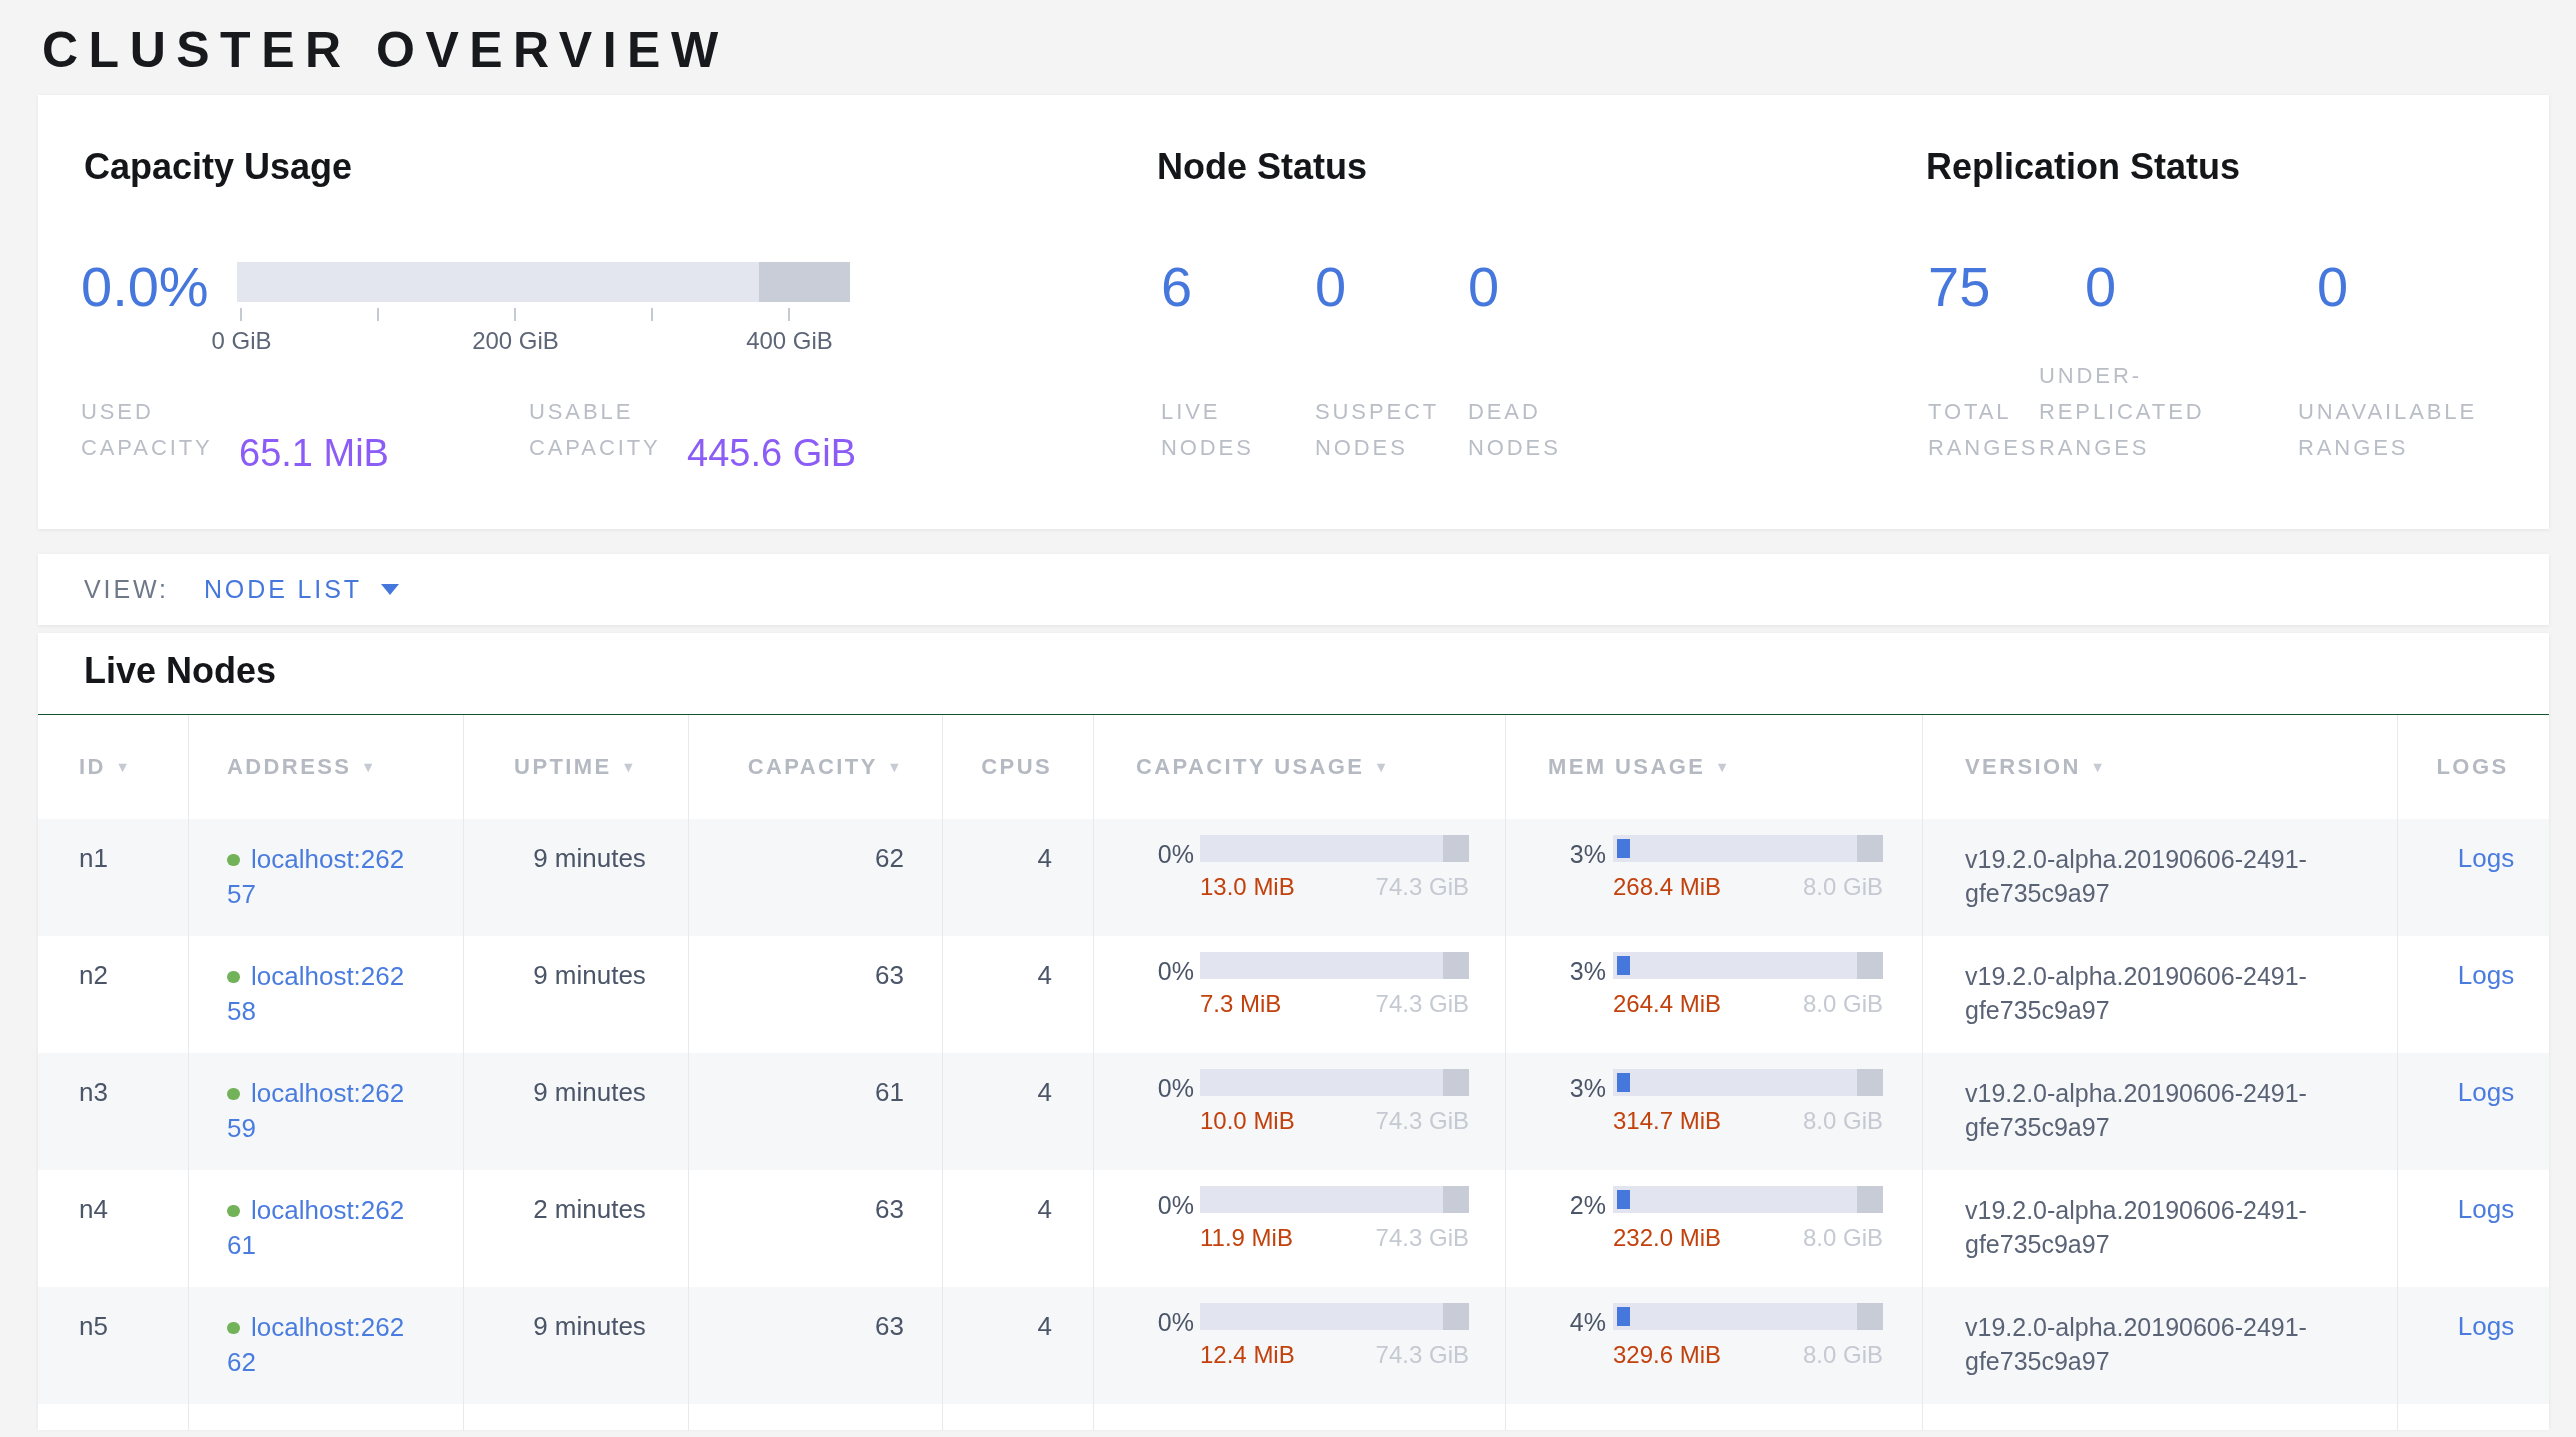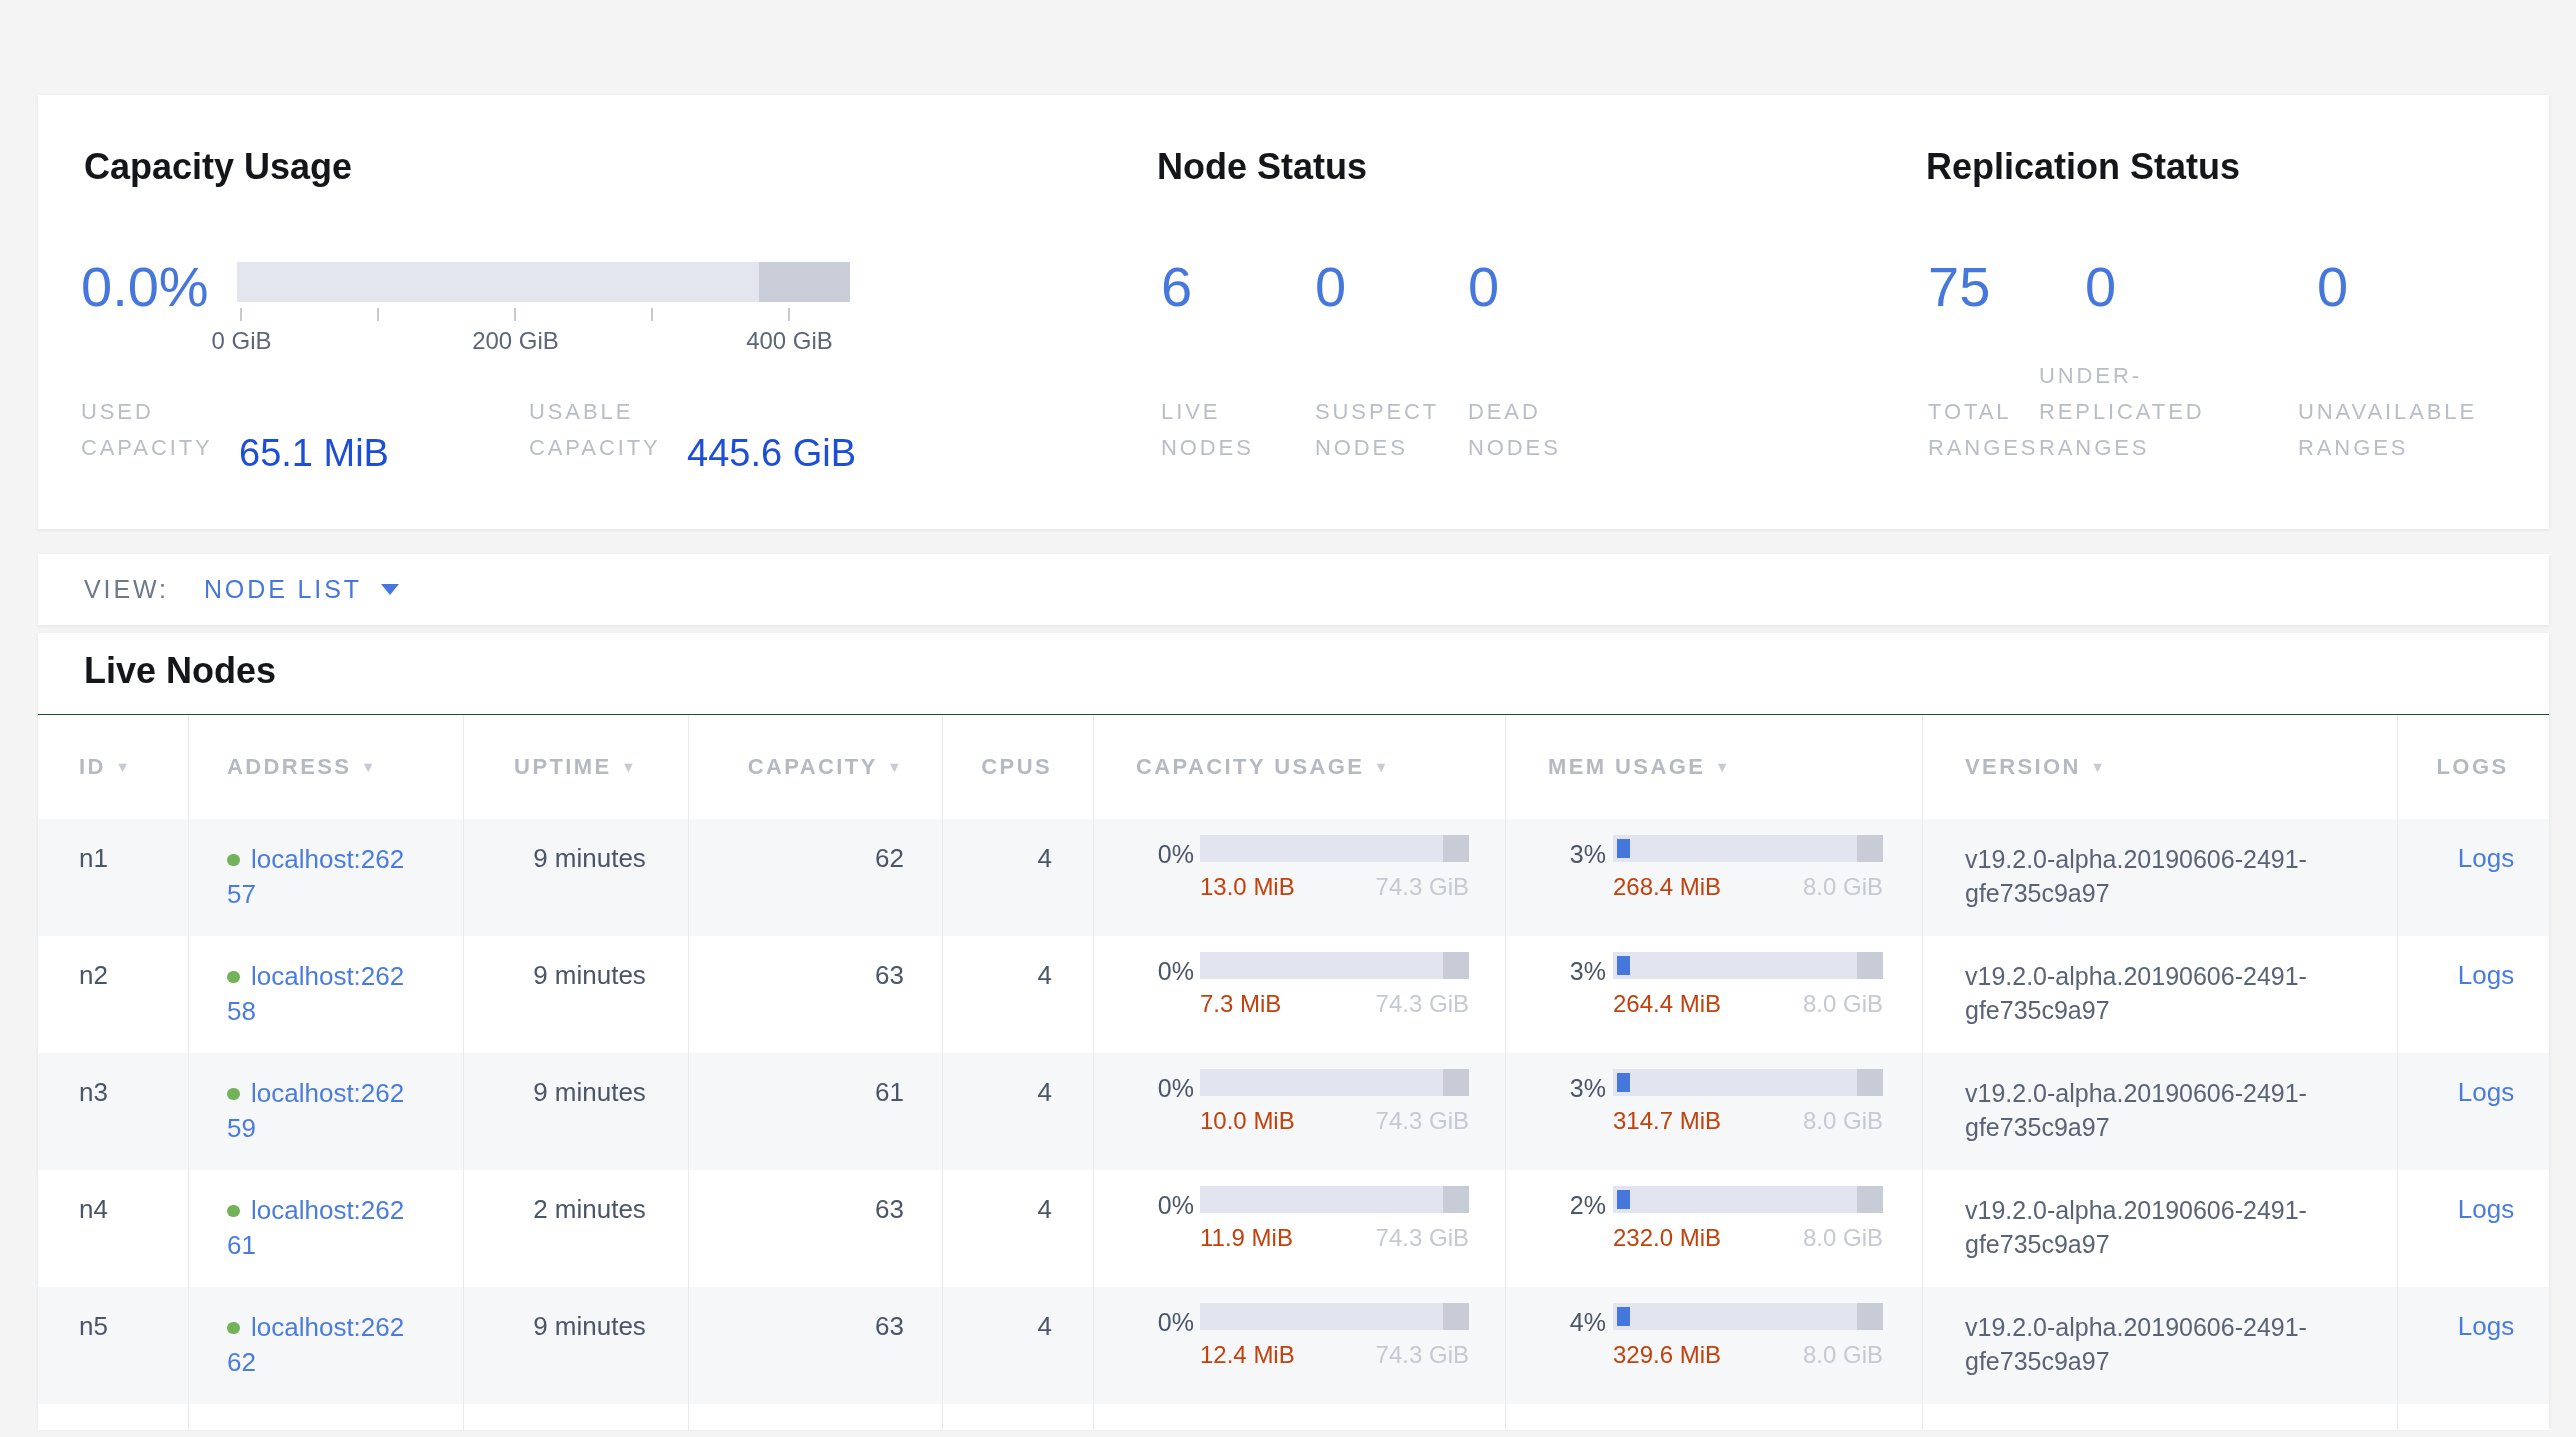--- a/index.html
+++ b/index.html
@@ -17,21 +17,21 @@
 
   .big-num { position:absolute; font-size:56px; font-weight:500; color:#4677dc; }
 
   
   .gauge-bar { position:absolute; left:199px; top:167px; width:613px; height:40px; background:#e3e6ef; }
   .gauge-remainder { position:absolute; right:0; top:0; width:91px; height:100%; background:#c9cdd7; }
   .tick { position:absolute; top:213px; width:1.9px; height:13.4px; background:#c5c9d2; }
   .tick-label { position:absolute; top:232px; width:153px; text-align:center; font-size:24px; color:#5d6677; }
 
   .stat-label { position:absolute; font-size:22px; letter-spacing:2.9px; color:#b9bdc6; line-height:36px; }
-  .stat-value { position:absolute; font-size:38px; font-weight:500; color:#1d4ed8; }
+  .stat-value { position:absolute; font-size:38px; font-weight:500; color:#8b5cf6; }
 
   
   .view-label { font-size:25px; letter-spacing:2.9px; color:#6f7889; }
   .view-selected { font-size:25px; letter-spacing:2.9px; color:#4677dc; font-weight:500; margin-left:35px; cursor:pointer; display:flex; align-items:center; }
   .caret-down { display:inline-block; width:0; height:0; border-left:9.6px solid transparent; border-right:9.6px solid transparent; border-top:11.5px solid #4677dc; margin-left:19px; }
 
   
   .tbl-heading { position:absolute; left:46px; top:17px; font-size:36px; font-weight:700; color:#14161a; }
   .tbl { position:absolute; left:0; top:81px; width:2511px; border-top:1px solid #14532d; }
   .thead { display:flex; height:104px; }
@@ -72,20 +72,21 @@
 
   .td.c-ver { padding:23px 0 0 42px; font-size:25px; line-height:34px; color:#5a6376; }
   .ver-wrap { width:433px; }
   .td.c-logs { padding-top:24px; text-align:center; }
 </style>
 </head>
 <body>
 
 <div class="page">
 
+  <div class="page-title">CLUSTER OVERVIEW</div>
 
   <div class="card summary-card">
 
     <div class="sec-heading" style="left:46px; top:51px;">Capacity Usage</div>
     <div class="big-num" style="left:43px; top:159px;">0.0%</div>
     <div class="gauge-bar">
       <div class="gauge-remainder"></div>
     </div>
     <div class="tick" style="left:202px;"></div>
     <div class="tick" style="left:339px;"></div>

